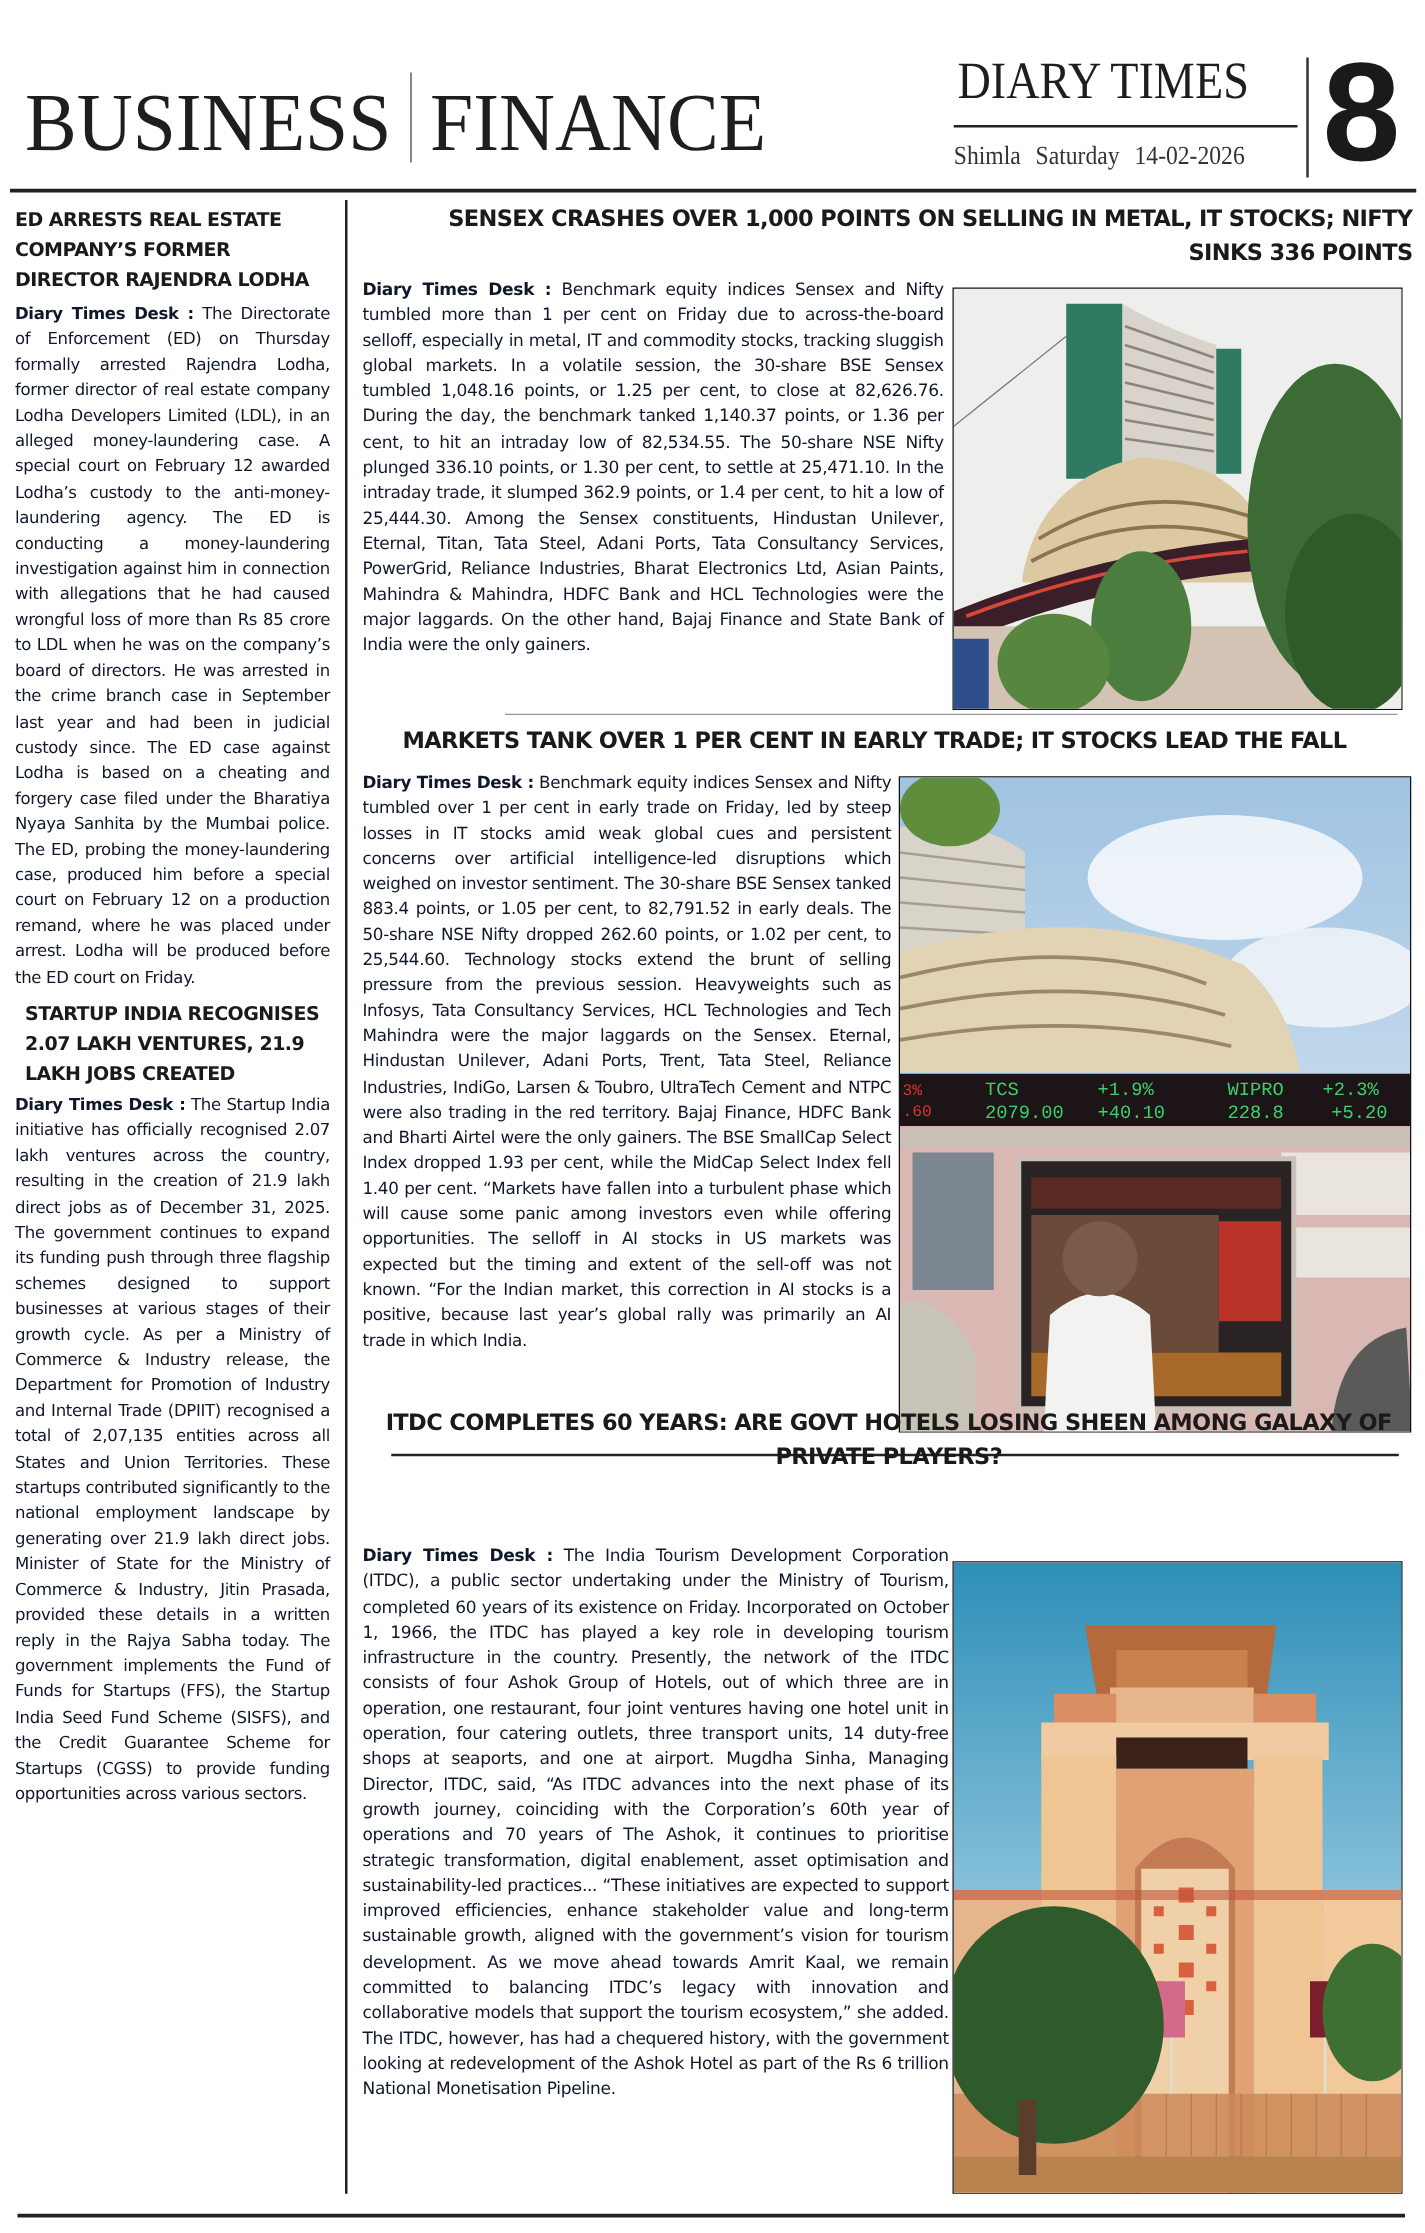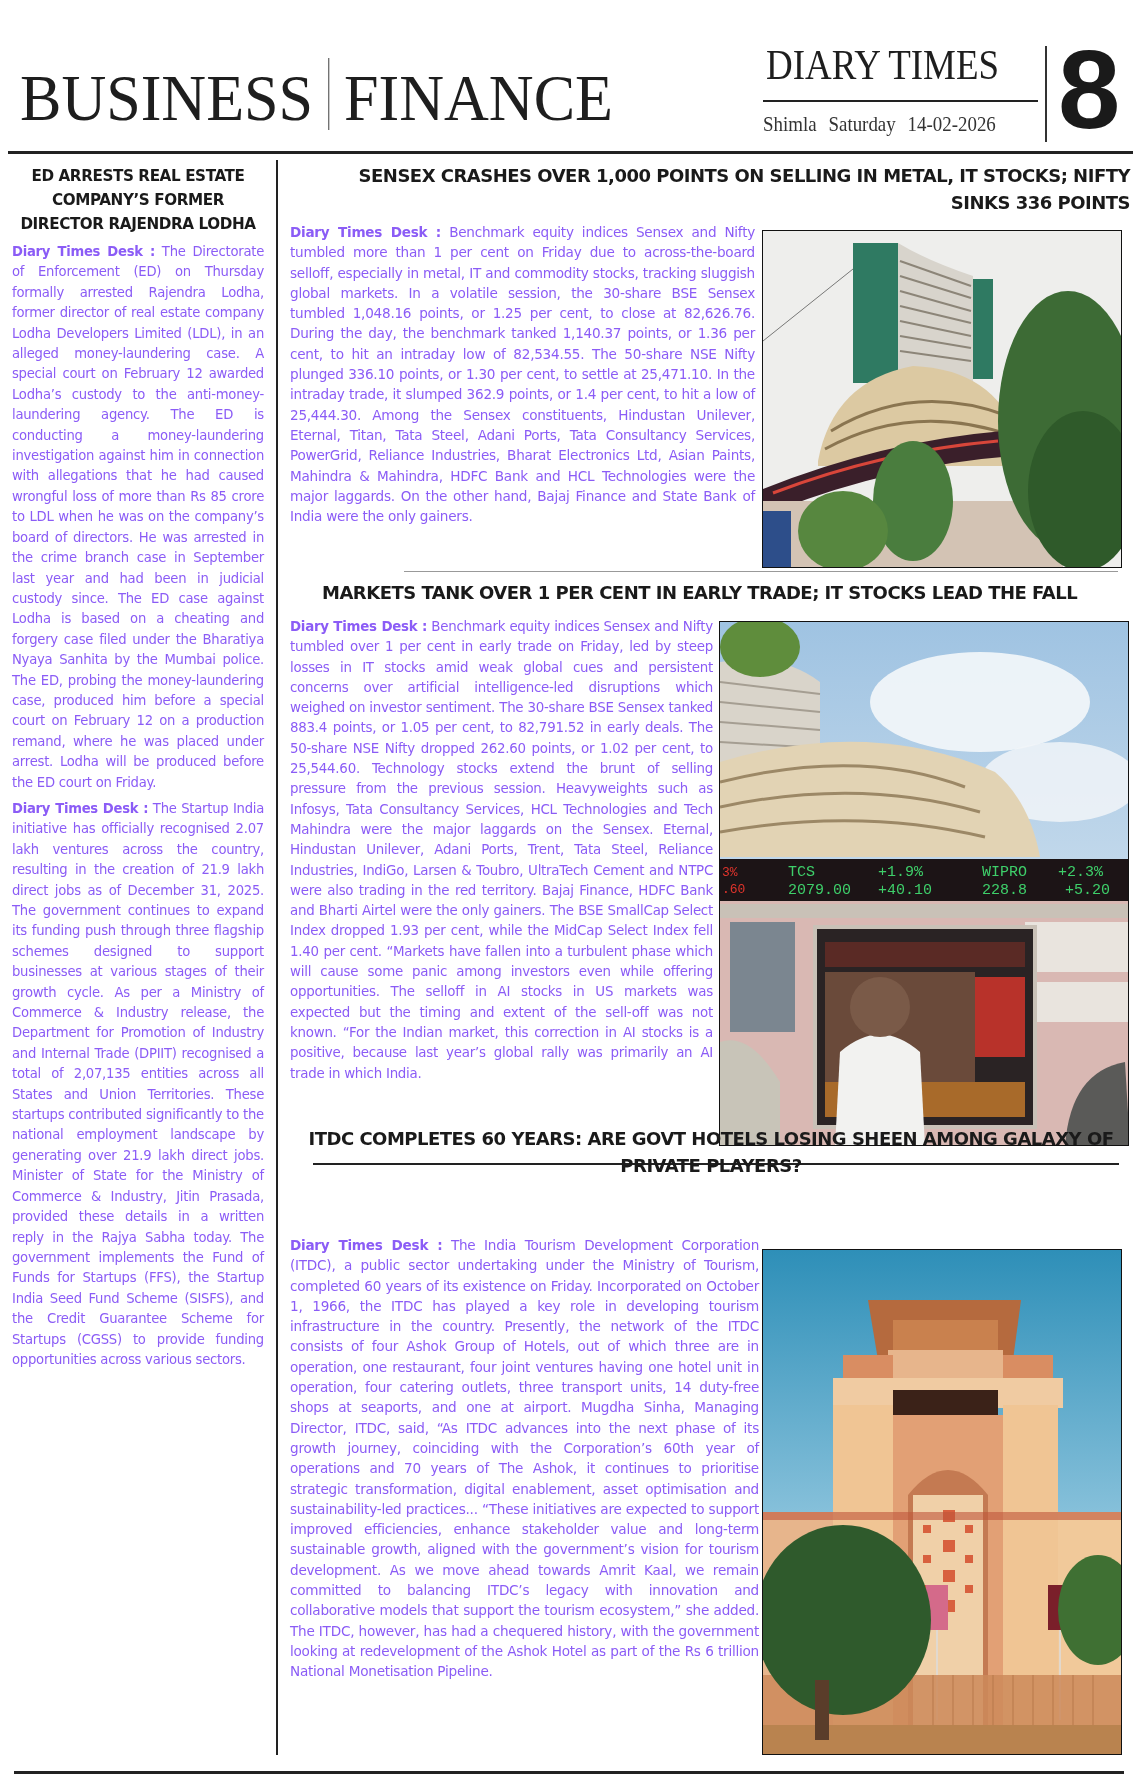--- a/index.html
+++ b/index.html
@@ -34,25 +34,25 @@
   }
   .mast-rule { position: absolute; left: 8px; top: 151px; width: 1125px; height: 3px; background: #222; }
 
   
   .col-divider { position: absolute; left: 276px; top: 160px; width: 2px; height: 1595px; background: #222; }
   .footer-rule { position: absolute; left: 14px; top: 1771px; width: 1110px; height: 3px; background: #222; }
 
   .left-col { position: absolute; left: 12px; top: 160px; width: 252px; }
   .headline-left {
     font-family: "DejaVu Sans", sans-serif; font-weight: 700; font-size: 15.2px;
-    text-align: center; line-height: 24px; color: #1a1a1a; letter-spacing: -0.4px;
+    text-align: left; line-height: 24px; color: #1a1a1a; letter-spacing: -0.4px;
   }
   .body-text {
     font-family: "DejaVu Sans", sans-serif; font-size: 13.2px; line-height: 20.4px;
-    text-align: justify; color: #8b5cf6; letter-spacing: -0.25px;
+    text-align: justify; color: #0f172a; letter-spacing: -0.25px;
   }
   .body-text .desk { font-weight: 700; }
 
   .headline-main {
     font-family: "DejaVu Sans", sans-serif; font-weight: 700; font-size: 18px;
     text-align: center; line-height: 27px; color: #1a1a1a; letter-spacing: -0.5px;
   }
 
   .article { position: absolute; }
   .photo { position: absolute; border: 1px solid #111; overflow: hidden; }
@@ -79,20 +79,21 @@
 </header>
 
 <div class="col-divider"></div>
 
 <section class="left-col">
   <article>
     <h2 class="headline-left" style="margin-top:4px;">ED ARRESTS REAL ESTATE COMPANY’S FORMER DIRECTOR RAJENDRA LODHA</h2>
     <p class="body-text" style="margin-top:6px;"><span class="desk">Diary Times Desk :</span> <span>The Directorate of Enforcement (ED) on Thursday formally arrested Rajendra Lodha, former director of real estate company Lodha Developers Limited (LDL), in an alleged money-laundering case. A special court on February 12 awarded Lodha’s custody to the anti-money-laundering agency. The ED is conducting a money-laundering investigation against him in connection with allegations that he had caused wrongful loss of more than Rs 85 crore to LDL when he was on the company’s board of directors. He was arrested in the crime branch case in September last year and had been in judicial custody since. The ED case against Lodha is based on a cheating and forgery case filed under the Bharatiya Nyaya Sanhita by the Mumbai police. The ED, probing the money-laundering case, produced him before a special court on February 12 on a production remand, where he was placed under arrest. Lodha will be produced before the ED court on Friday.</span></p>
   </article>
   <article style="margin-top:6px;">
+    <h2 class="headline-left" style="padding:0 8px;">STARTUP INDIA RECOGNISES 2.07 LAKH VENTURES, 21.9 LAKH JOBS CREATED</h2>
     <p class="body-text" style="margin-top:4px;"><span class="desk">Diary Times Desk :</span> <span>The Startup India initiative has officially recognised 2.07 lakh ventures across the country, resulting in the creation of 21.9 lakh direct jobs as of December 31, 2025. The government continues to expand its funding push through three flagship schemes designed to support businesses at various stages of their growth cycle. As per a Ministry of Commerce &amp; Industry release, the Department for Promotion of Industry and Internal Trade (DPIIT) recognised a total of 2,07,135 entities across all States and Union Territories. These startups contributed significantly to the national employment landscape by generating over 21.9 lakh direct jobs. Minister of State for the Ministry of Commerce &amp; Industry, Jitin Prasada, provided these details in a written reply in the Rajya Sabha today. The government implements the Fund of Funds for Startups (FFS), the Startup India Seed Fund Scheme (SISFS), and the Credit Guarantee Scheme for Startups (CGSS) to provide funding opportunities across various sectors.</span></p>
   </article>
 </section>
 
 <article class="article" style="left:288px; top:160px; width:842px;">
   <h1 class="headline-main" style="padding-left:20px; margin-top:2px;text-align:right;">SENSEX CRASHES OVER 1,000 POINTS ON SELLING IN METAL, IT STOCKS; NIFTY SINKS 336 POINTS</h1>
 </article>
 <p class="body-text article" style="left:290px; top:222px; width:465px; font-size:13.6px; line-height:20.3px;"><span class="desk">Diary Times Desk :</span> <span>Benchmark equity indices Sensex and Nifty tumbled more than 1 per cent on Friday due to across-the-board selloff, especially in metal, IT and commodity stocks, tracking sluggish global markets. In a volatile session, the 30-share BSE Sensex tumbled 1,048.16 points, or 1.25 per cent, to close at 82,626.76. During the day, the benchmark tanked 1,140.37 points, or 1.36 per cent, to hit an intraday low of 82,534.55. The 50-share NSE Nifty plunged 336.10 points, or 1.30 per cent, to settle at 25,471.10. In the intraday trade, it slumped 362.9 points, or 1.4 per cent, to hit a low of 25,444.30. Among the Sensex constituents, Hindustan Unilever, Eternal, Titan, Tata Steel, Adani Ports, Tata Consultancy Services, PowerGrid, Reliance Industries, Bharat Electronics Ltd, Asian Paints, Mahindra &amp; Mahindra, HDFC Bank and HCL Technologies were the major laggards. On the other hand, Bajaj Finance and State Bank of India were the only gainers.</span></p>
 
 <div class="photo" style="left:762px; top:230px; width:360px; height:338px;">

